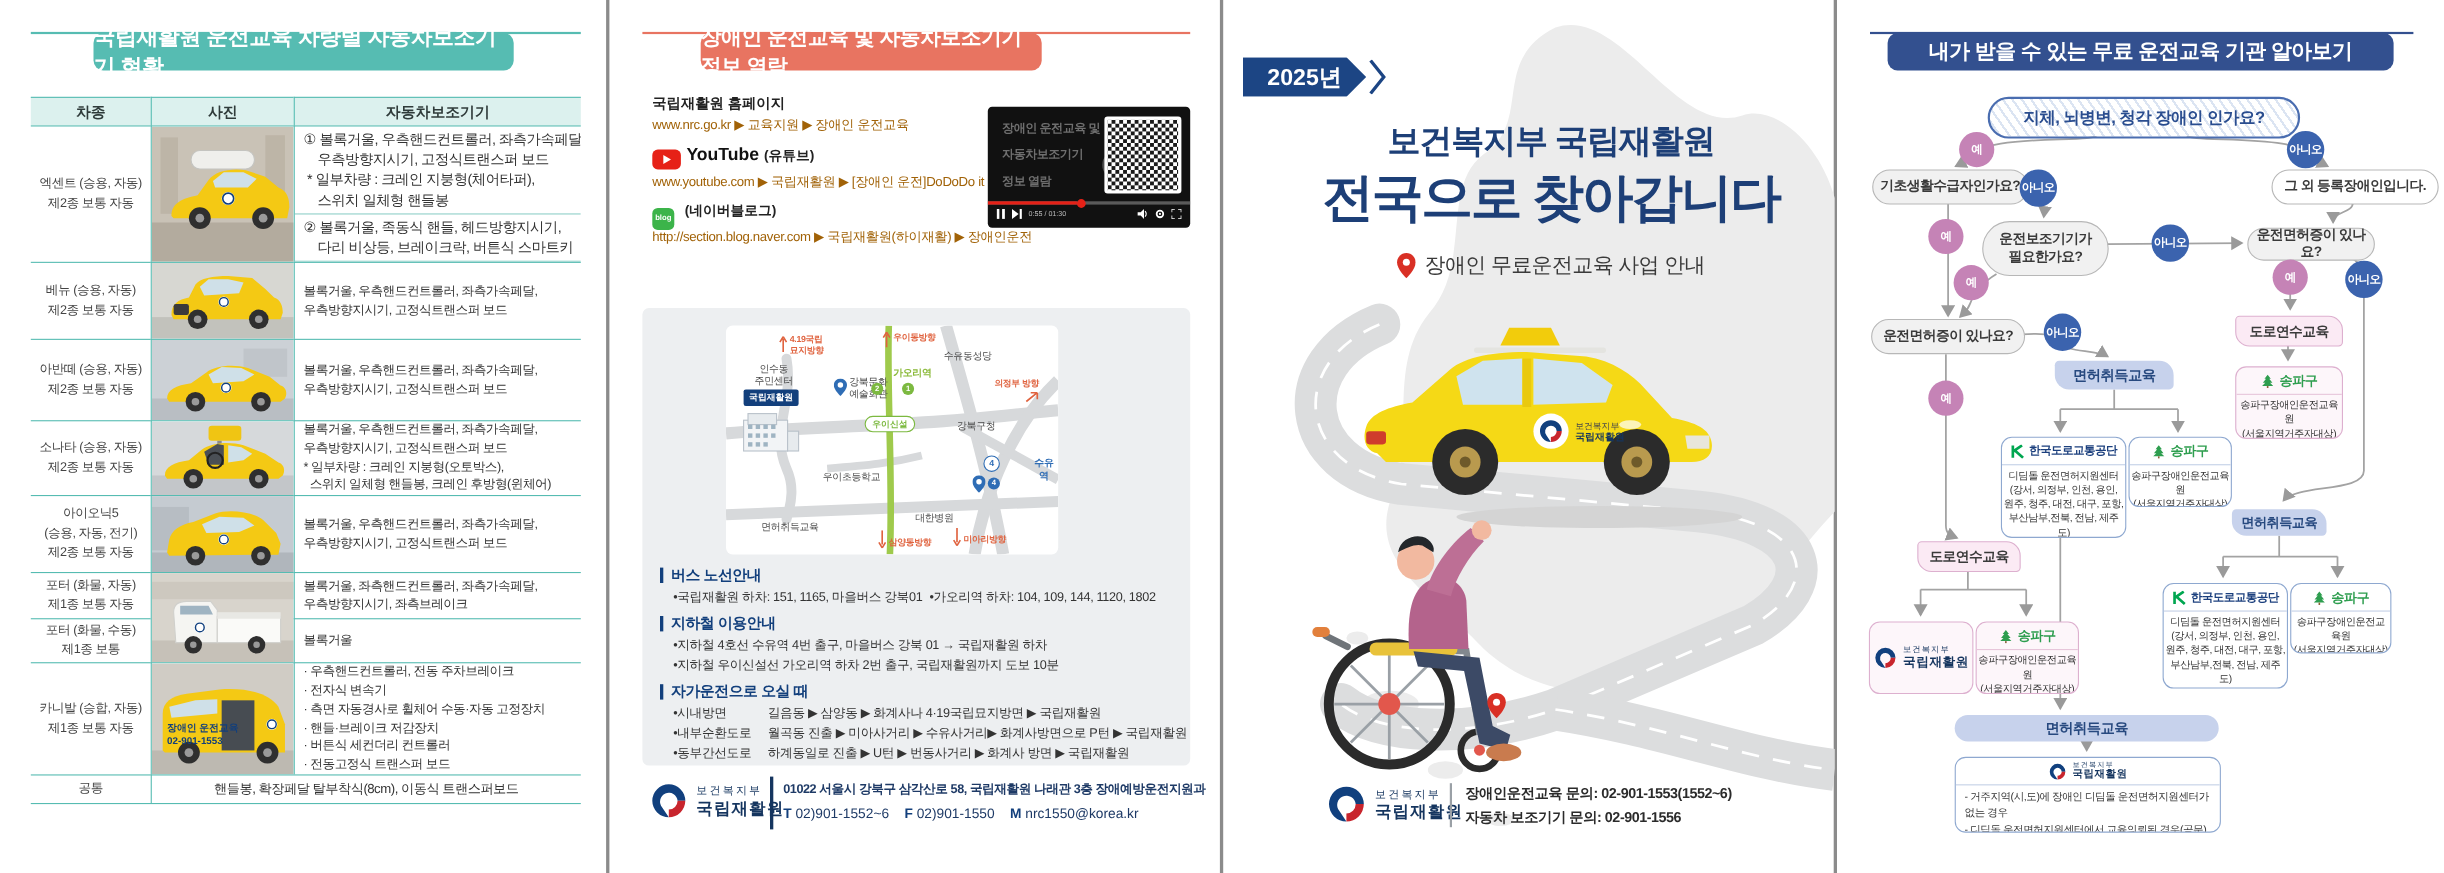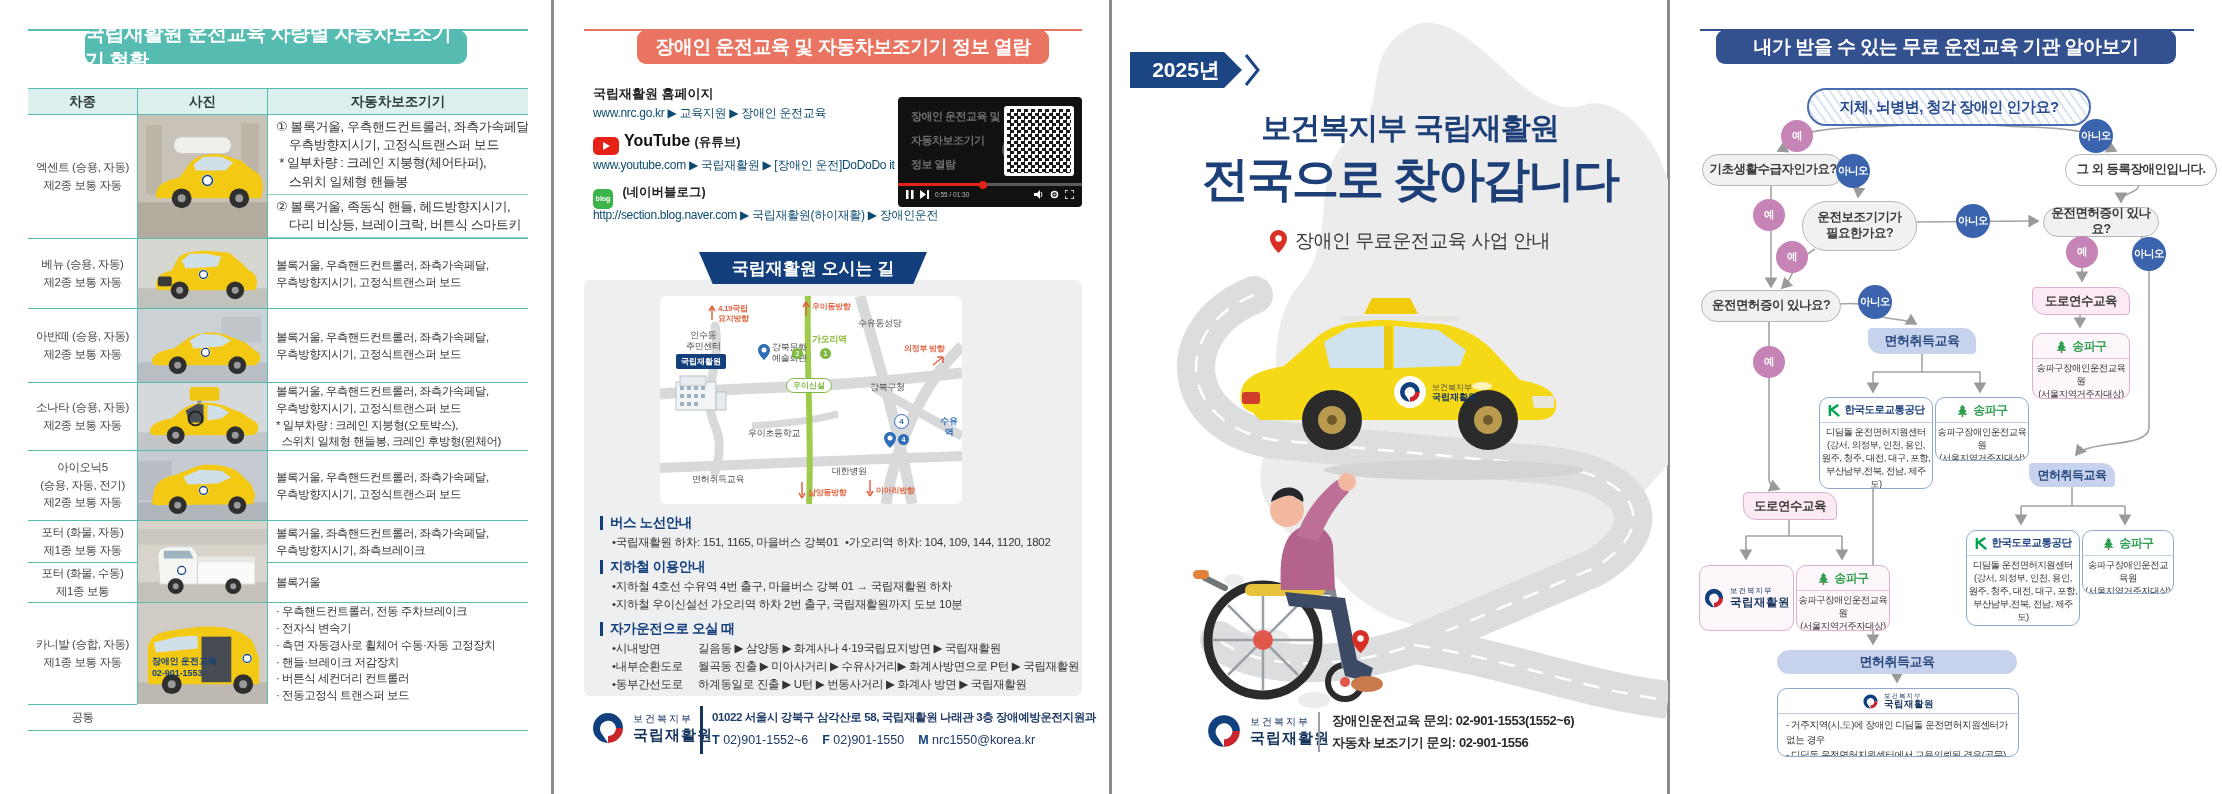--- a/index.html
+++ b/index.html
@@ -23,21 +23,21 @@
   .tc.model{font-size:11.5px;color:#444;text-align:center;line-height:1.55;letter-spacing:-0.4px;}
   .tc.dev{justify-content:flex-start;padding:4px 8px;font-size:11.5px;line-height:1.45;
           color:#333;text-align:left;letter-spacing:-0.45px;}
   .tc.photo{padding:0;}
   .tc.photo svg{width:100%;height:100%;display:block;}
   .devstack{display:flex;flex-direction:column;width:100%;height:100%;}
   .devstack>div{display:flex;align-items:center;padding:3px 8px;font-size:13px;line-height:1.4;letter-spacing:-0.45px;}
   .devstack>div+div{border-top:1px solid #8fd0c8;}
   
   .linklabel{font-weight:bold;font-size:13px;color:#222;}
-  .linkpath{font-size:12px;color:#0c4a6e;letter-spacing:-0.3px;}
+  .linkpath{font-size:12px;color:#a16207;letter-spacing:-0.3px;}
   .yt-badge{display:inline-flex;width:26px;height:18px;background:#e62117;border-radius:5px;
             align-items:center;justify-content:center;margin-right:5px;vertical-align:-4px;}
   .yt-badge span{width:0;height:0;border-left:7px solid #fff;border-top:4.5px solid transparent;border-bottom:4.5px solid transparent;}
   .blog-badge{display:inline-flex;width:20px;height:20px;background:#3cb44a;border-radius:5px;
               align-items:center;justify-content:center;margin-right:5px;vertical-align:-5px;
               color:#fff;font-size:7px;font-weight:bold;}
   .video{position:absolute;background:#111;border-radius:4px;overflow:hidden;}
   .vline{position:absolute;left:13px;color:#6f6f6f;font-size:11px;font-weight:bold;letter-spacing:-0.5px;}
   .gray-box{position:absolute;background:#edeff1;border-radius:6px;}
   .banner{position:absolute;background:#123f7c;color:#fff;font-weight:bold;font-size:17px;
@@ -288,24 +288,25 @@
       </svg>
     </div>
     <div class="tc dev cbord pre">· 우측핸드컨트롤러, 전동 주차브레이크
 · 전자식 변속기
 · 측면 자동경사로 휠체어 수동·자동 고정장치
 · 핸들·브레이크 저감장치
 · 버튼식 세컨더리 컨트롤러
 · 전동고정식 트랜스퍼 보드</div>
 
     <div class="tc model">공통</div>
+    <div class="tc dev cbord" style="grid-column:2/4;justify-content:center;font-size:12px">핸들봉, 확장페달 탈부착식(8cm), 이동식 트랜스퍼보드</div>
   </div>
 
   <div class="topline" style="left:584px;width:498px;top:29px;background:#e87461"></div>
-  <div class="title-pill" style="left:637px;top:30px;width:412px;height:34px;background:#e87461;font-size:19px">장애인 운전교육 및 자동차보조기기 정보 열람</div>
+  <div class="title-pill" style="left:637px;top:30px;width:310px;height:34px;background:#e87461;font-size:19px">장애인 운전교육 및 자동차보조기기 정보 열람</div>
 
   <div class="abs linklabel" style="left:593px;top:85px">국립재활원 홈페이지</div>
   <div class="abs linkpath" style="left:593px;top:105px">www.nrc.go.kr  ▶  교육지원  ▶  장애인 운전교육</div>
 
   <div class="abs" style="left:593px;top:132px">
     <span class="yt-badge">
         <span></span>
       </span><span style="font-weight:bold;font-size:16px;color:#111">YouTube</span>
     <span style="font-weight:bold;font-size:12.5px;color:#222">(유튜브)</span>
   </div>
@@ -351,21 +352,20 @@
           <circle cx="4.5" cy="4.5" r="3" fill="none" stroke="#fff" stroke-width="1.6"></circle>
           <circle cx="4.5" cy="4.5" r="1" fill="#fff"></circle>
         </svg>
       <svg width="9" height="9">
           <path d="M0,3 V0 H3 M6,0 H9 V3 M9,6 V9 H6 M3,9 H0 V6" stroke="#fff" fill="none" stroke-width="1.4"></path>
         </svg>
     </div>
   </div>
 
   <div class="gray-box" style="left:584px;top:280px;width:498px;height:416px"></div>
-  <div class="banner" style="left:699px;top:252px;width:228px;height:32px">국립재활원 오시는 길</div>
 
   <div class="map-card" style="left:660px;top:296px;width:302px;height:208px">
     <svg class="abs" style="left:0;top:0" width="302" height="208">
       <path d="M55,30 C62,70 40,95 55,130 C62,145 60,160 55,176" stroke="#d7d9db" stroke-width="9" fill="none" stroke-linecap="round"></path>
       <path d="M0,98 C60,93 120,92 180,88 C230,85 270,80 302,77" stroke="#d7d9db" stroke-width="11" fill="none"></path>
       <path d="M200,0 C220,70 240,140 252,208" stroke="#d7d9db" stroke-width="11" fill="none"></path>
       <path d="M302,50 C262,88 235,150 226,208" stroke="#d7d9db" stroke-width="11" fill="none"></path>
       <path d="M215,92 L302,140" stroke="#d7d9db" stroke-width="9" fill="none"></path>
       <path d="M0,172 C80,168 200,164 302,160" stroke="#d7d9db" stroke-width="10" fill="none"></path>
       <path d="M92,130 C130,127 150,125 178,118" stroke="#d7d9db" stroke-width="7" fill="none"></path>

